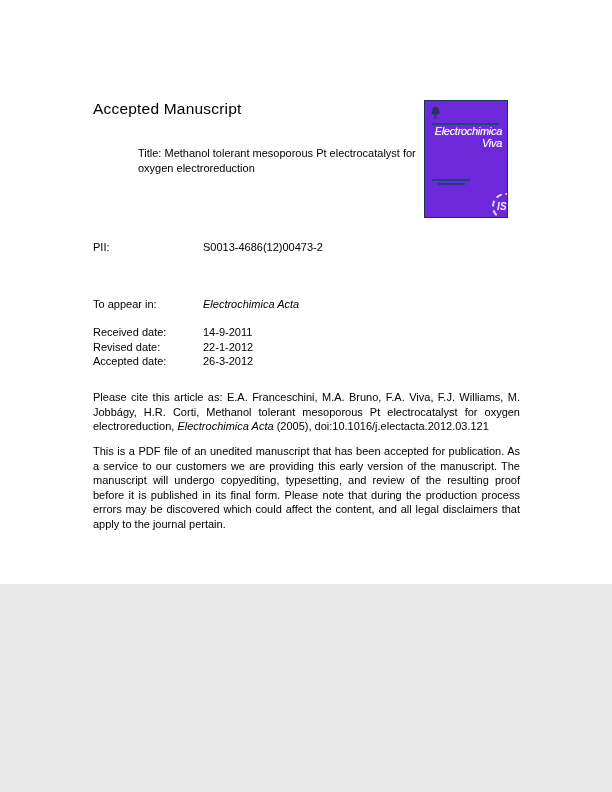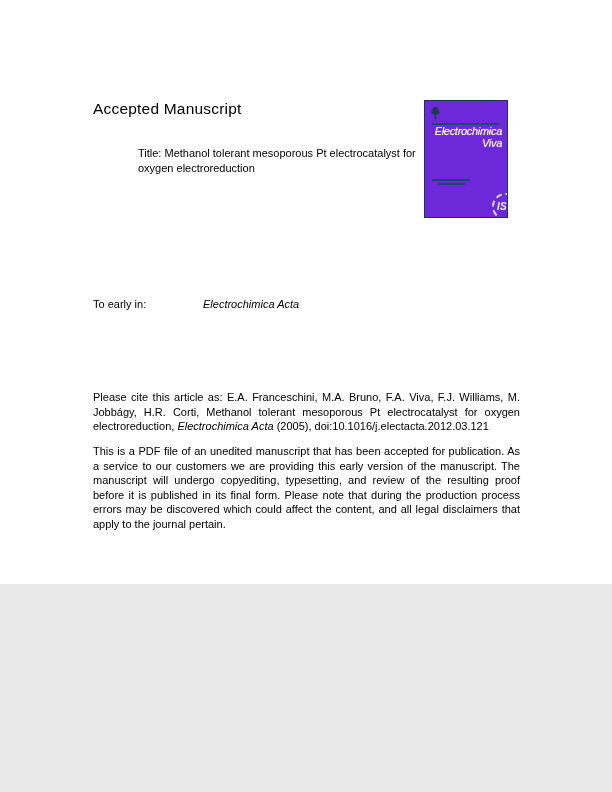--- a/index.html
+++ b/index.html
@@ -90,24 +90,38 @@
     <div class="cover-line-b"></div>
     <div class="ise-logo">
       <span>ISE</span>
     </div>
   </div>
 
   <div class="article-title body-text">Title: Methanol tolerant mesoporous Pt electrocatalyst for oxygen electroreduction</div>
 
 
   <div class="meta-table body-text">
+    <div class="meta-row">
+      <span class="meta-label">PII:</span><span class="meta-value">S0013-4686(12)00473-2</span>
+    </div>
   </div>
 
   <div class="to-appear body-text meta-row">
-    <span class="meta-label">To early in:</span><span class="meta-value italic">Electrochimica Acta</span>
+    <span class="meta-label">To appear in:</span><span class="meta-value italic">Electrochimica Acta</span>
   </div>
 
+  <div class="dates-table body-text">
+    <div class="meta-row">
+      <span class="meta-label">Received date:</span><span class="meta-value">14-9-2011</span>
+    </div>
+    <div class="meta-row">
+      <span class="meta-label">Revised date:</span><span class="meta-value">22-1-2012</span>
+    </div>
+    <div class="meta-row">
+      <span class="meta-label">Accepted date:</span><span class="meta-value">26-3-2012</span>
+    </div>
+  </div>
 
   <p class="citation body-text"><span>Please cite this article as: E.A. Franceschini, M.A. Bruno, F.A. Viva, F.J. Williams, M. Jobbágy, H.R. Corti, Methanol tolerant mesoporous Pt electrocatalyst for oxygen electroreduction, </span><span class="italic">Electrochimica Acta</span><span> (2005), doi:10.1016/j.electacta.2012.03.121</span></p>
 
   <p class="disclaimer body-text">This is a PDF file of an unedited manuscript that has been accepted for publication. As a service to our customers we are providing this early version of the manuscript. The manuscript will undergo copyediting, typesetting, and review of the resulting proof before it is published in its final form. Please note that during the production process errors may be discovered which could affect the content, and all legal disclaimers that apply to the journal pertain.</p>
 
 </div>
 
 </body></html>

